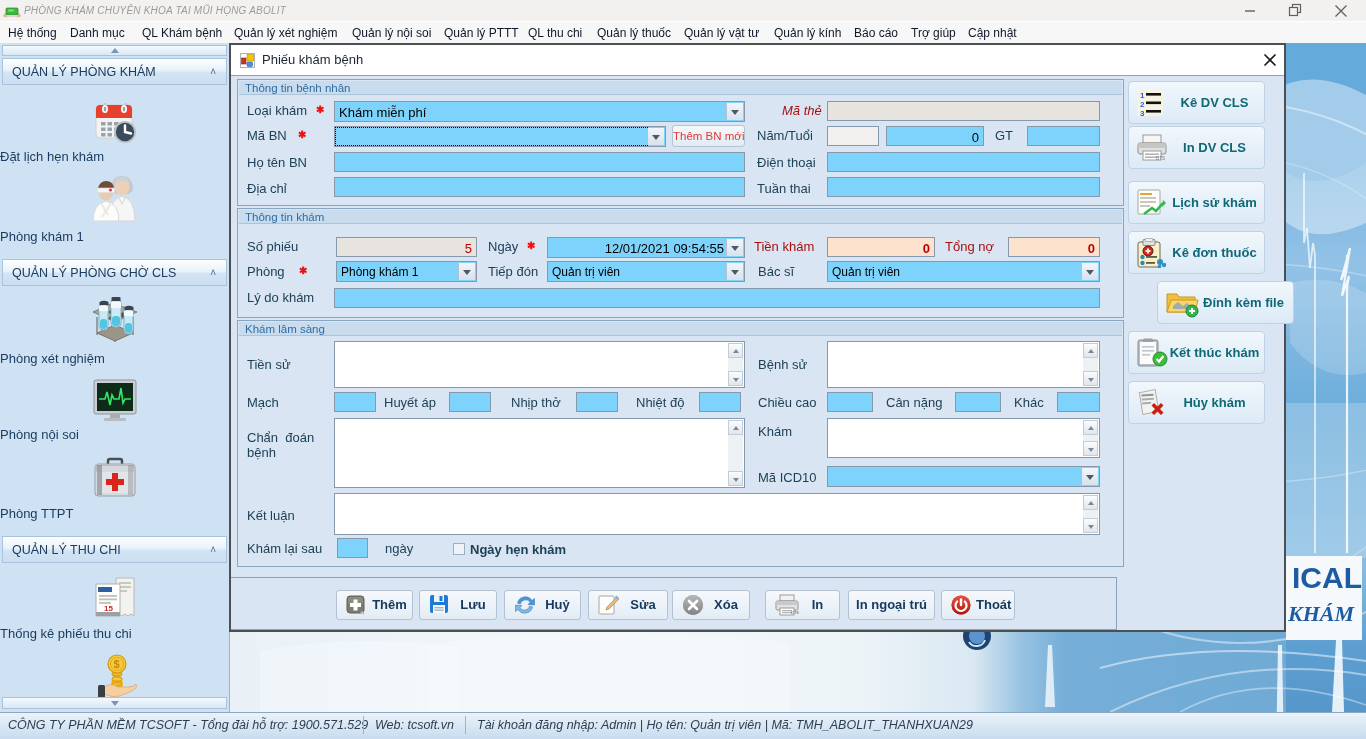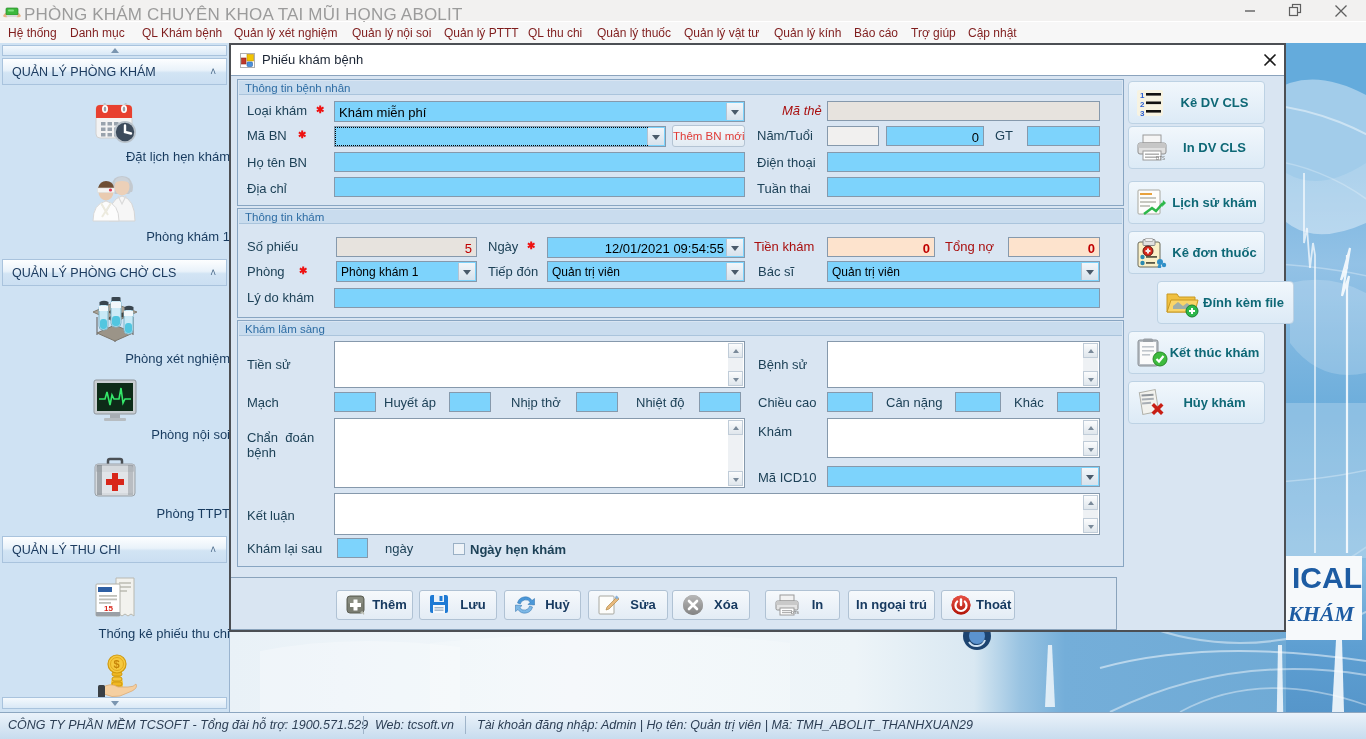--- a/index.html
+++ b/index.html
@@ -1,31 +1,31 @@
 <!DOCTYPE html>
 <html><head>
 <meta charset="utf-8">
 <style>
 *{margin:0;padding:0;box-sizing:border-box;}
 html,body{width:1366px;height:739px;overflow:hidden;}
 body{font-family:"Liberation Sans",sans-serif;position:relative;background:#fff;}
 .abs{position:absolute;}
 
 #titlebar{left:0;top:0;width:1366px;height:21px;background:#f2f1f0;}
-#titletext{left:24px;top:5px;font-size:17px;color:#9b9b9b;letter-spacing:.2px;}
+#titletext{left:24px;top:5px;font-size:10px;color:#9b9b9b;letter-spacing:.2px;font-style:italic;}
 #menubar{left:0;top:22px;width:1366px;height:21px;background:#f7f7f7;}
-.mi{position:absolute;top:4px;font-size:12px;color:#7f1d1d;}
+.mi{position:absolute;top:4px;font-size:12px;color:#0f172a;}
 
 #bg{left:0;top:43px;width:1366px;height:669px;background:linear-gradient(180deg,#5ea8da 0%,#7cb8e2 40%,#a9cfeb 70%,#cde4f4 100%);}
 
 #sidebar{left:0;top:43px;width:230px;height:669px;background:#cfe2f3;border-right:1px solid #9ab4cf;}
 .scrollstrip{left:2px;width:225px;height:11px;background:linear-gradient(180deg,#f4f9fd,#d9e8f6);border:1px solid #a9c3dd;}
 .navhdr{left:2px;width:225px;height:27px;background:linear-gradient(180deg,#fdfeff 0%,#e9f2fa 45%,#d2e4f4 55%,#cbdff2 100%);border:1px solid #a9c3dd;color:#1d3c60;font-size:12.5px;line-height:26px;padding-left:9px;}
 .navhdr .chev{position:absolute;right:10px;top:0px;font-size:10px;color:#4a6a8a;}
-.navlbl{width:230px;text-align:right;color:#173a5e;font-size:13px;}
+.navlbl{width:230px;text-align:left;color:#173a5e;font-size:13px;}
 
 #dialog{left:229px;top:43px;width:1057px;height:589px;background:#d9e5f2;border:2px solid #4c4f54;}
 #dlgtitle{left:231px;top:45px;width:1053px;height:31px;background:#fff;border-bottom:1px solid #8ba3bd;}
 #dlgtitletext{left:262px;top:52px;font-size:13px;color:#1a2433;}
 #dlgclose{left:1262px;top:52px;}
 .section{background:#d9e5f2;border:1px solid #88a5c2;}
 .sechdr{position:absolute;left:1px;top:1px;right:1px;height:14px;background:#c9dcee;color:#2e6da4;font-size:11.5px;line-height:14px;padding-left:6px;border-bottom:1px solid #aac4dc;}
 .lbl{color:#1d4157;font-size:13px;white-space:nowrap;}
 .rlbl{color:#a90f0f;font-size:13px;white-space:nowrap;}
 .star{color:#ee1111;font-size:10px;font-weight:bold;}

